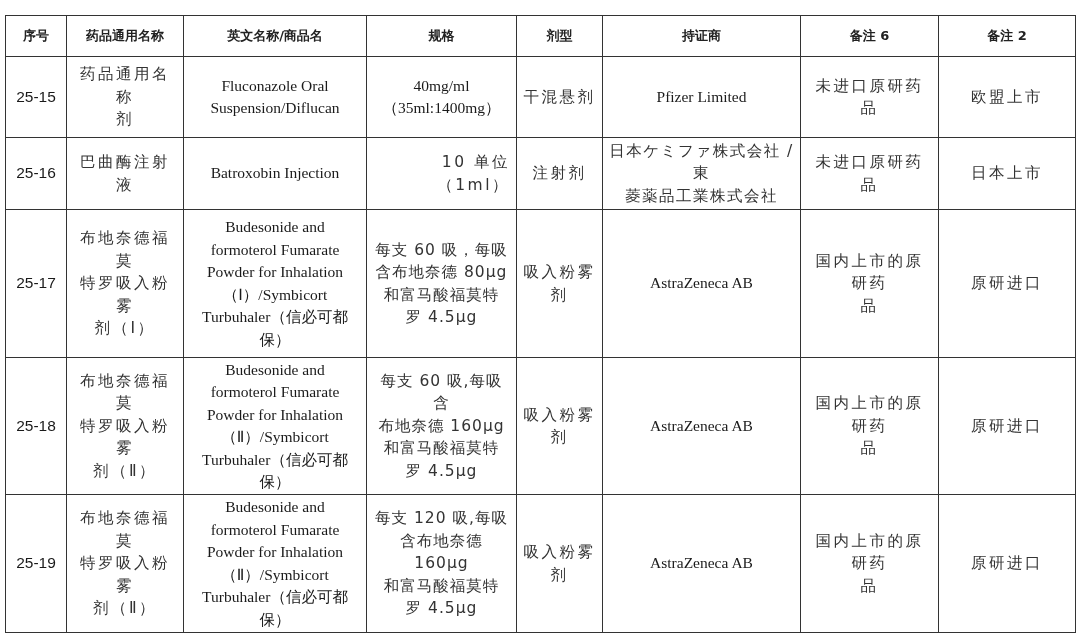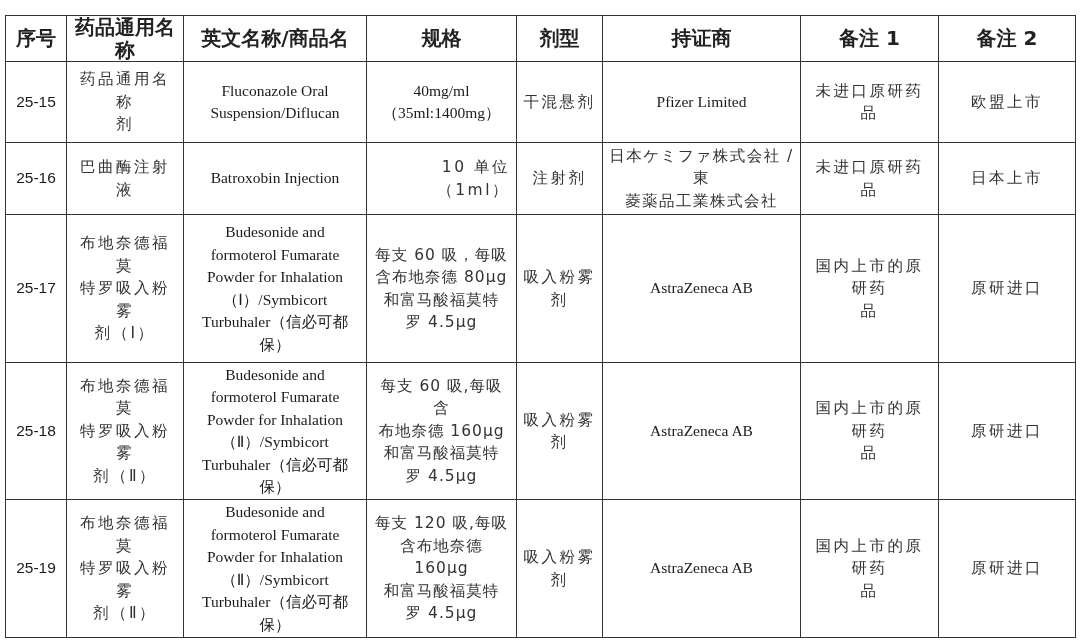--- a/index.html
+++ b/index.html
@@ -12,21 +12,21 @@
   }
   table.drug-table th, table.drug-table td {
     border: 1.5px solid #333333;
     text-align: center; vertical-align: middle;
     padding: 0 6px; box-sizing: border-box;
     font-size: 15.5px; line-height: 22.5px;
     word-break: break-word;
   }
   table.drug-table th {
     font-family: "DejaVu Sans", "Liberation Sans", sans-serif;
-    font-weight: bold; font-size: 20px; height: 41px; color: #222;
+    font-weight: bold; font-size: 13px; height: 41px; color: #222;
   }
   .cn { letter-spacing: 2.5px; color: #333; font-family: "DejaVu Sans", sans-serif; font-size: 14.5px; }
   .en { font-family: "Liberation Serif", serif; font-size: 16px; color: #1a1a1a; }
   .seq { font-family: Liberation Sans, sans-serif; font-size: 16.5px; }
   tr.r1 td { height: 81px; }
   tr.r2 td { height: 72px; }
   tr.r3 td { height: 148px; }
   tr.r4 td { height: 137px; }
   tr.r5 td { height: 138px; }
   .line { display: block; }
@@ -46,21 +46,21 @@
     <col style="width:137px">
   </colgroup>
   <thead>
     <tr>
       <th>序号</th>
       <th>药品通用名称</th>
       <th>英文名称/商品名</th>
       <th>规格</th>
       <th>剂型</th>
       <th>持证商</th>
-      <th>备注 1</th>
+      <th>备注 6</th>
       <th>备注 2</th>
     </tr>
   </thead>
   <tbody id="tbody">
 
     <tr class="r1">
       <td class="seq">25-15</td>
       <td class="cn">
         <span class="line">药品通用名称</span>
         <span class="line">剂</span>

